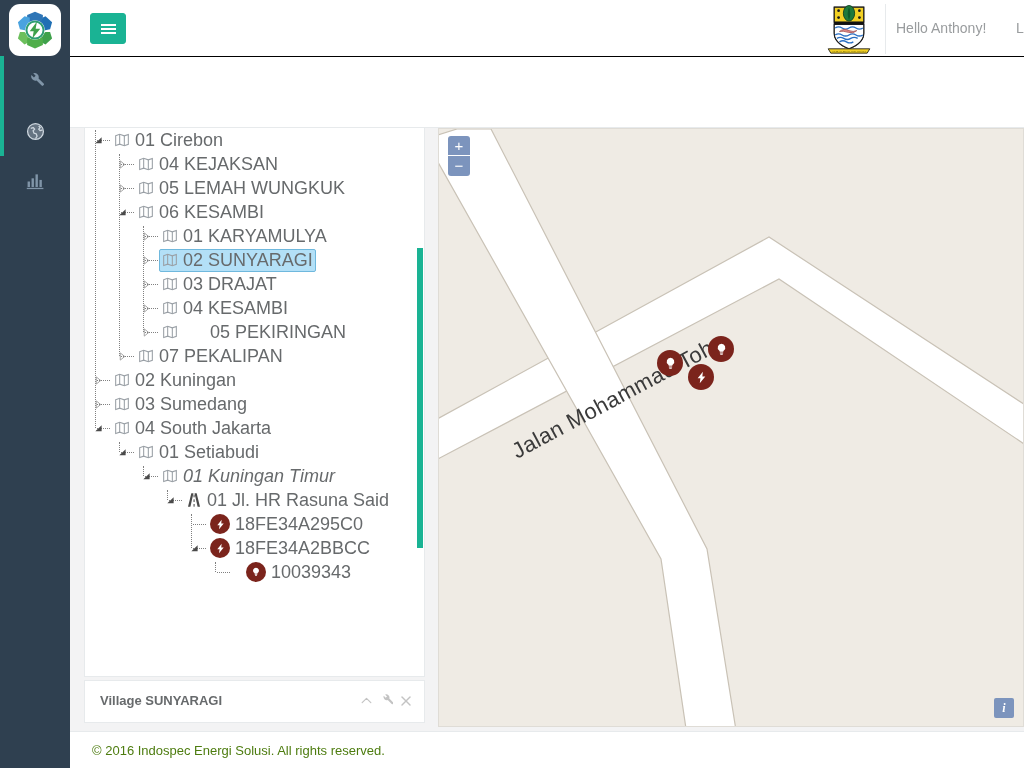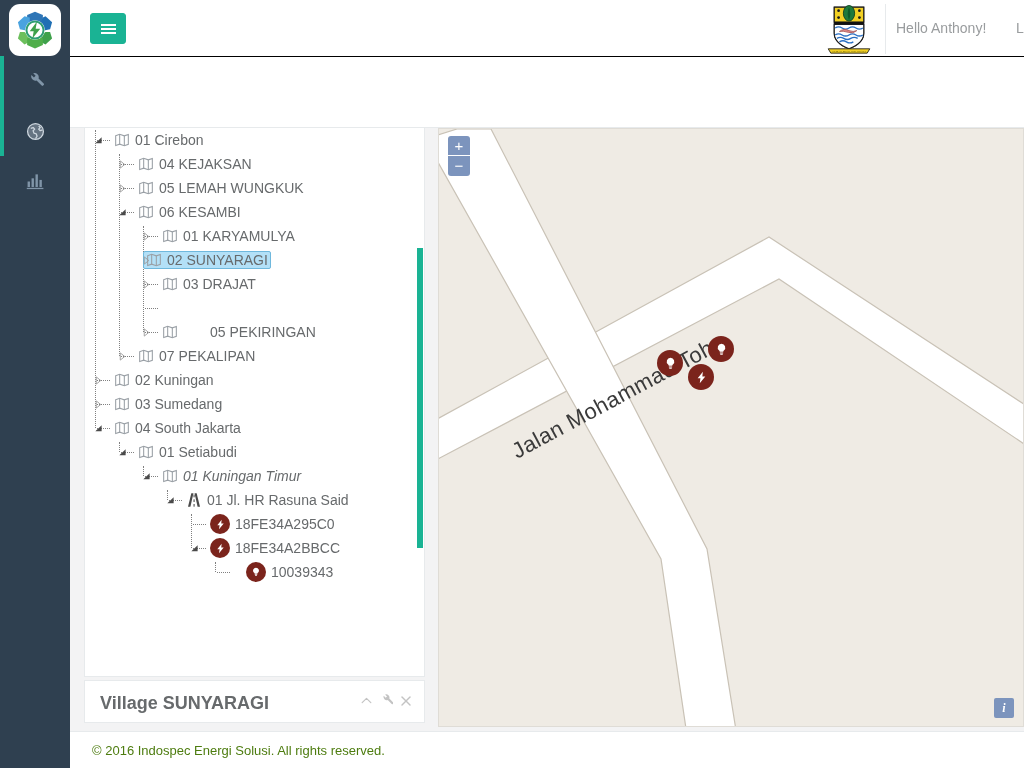--- a/index.html
+++ b/index.html
@@ -185,21 +185,21 @@
   .tnode .tlabelwrap {
     display: flex; align-items: center; gap: 5px;
     padding: 1px 3px;
     border-radius: 2px;
   }
   .tnode.selected .tlabelwrap {
     background: #b3e0f7;
     border: 1px solid #6fb8dd;
     padding: 0px 2px;
   }
-  .tlabel { font-size: 14px; color: #676a6c; }
+  .tlabel { font-size: 18px; color: #676a6c; }
   .ticon { width: 16px; height: 16px; display:block; }
   .guide {
     position: absolute;
     border-left: 1px dotted #808080;
     width: 0;
   }
   .hguide {
     position: absolute;
     border-top: 1px dotted #808080;
     height: 0;
@@ -219,21 +219,21 @@
   
   #village-panel {
     position: absolute; left: 14px; top: 552px;
     width: 341px; height: 43px;
     background: #ffffff;
     border: 1px solid #e7eaec;
     display: flex; align-items: center;
   }
   #village-title {
     position: absolute; left: 15px; top: 12px;
-    font-size: 18px; color: #676a6c; font-weight: bold;
+    font-size: 13px; color: #676a6c; font-weight: bold;
   }
   #village-tools {
     position: absolute; right: 12px; top: 13px;
     display: flex; align-items: center; gap: 7px;
   }
   #village-tools .vt { cursor: pointer; display:block; }
 
   
   #map-panel {
     position: absolute; left: 368px; top: 0;
@@ -515,21 +515,21 @@
               <span class="tlabel">01 KARYAMULYA</span>
             </span>
           </div>
           <div class="hguide" style="left: 60px; top: 132px; width: 13px;"></div>
           <div class="tnode selected" style="position: absolute; left: 0px; top: 120px; height: 24px;">
             <span class="twist" style="left: 53px;">
               <svg width="9" height="9" viewBox="0 0 10 10">
                 <path d="M2.5 1 L7.5 5 L2.5 9 Z" fill="none" stroke="#9a9a9a" stroke-width="1"></path>
               </svg>
             </span>
-            <span class="tlabelwrap" style="margin-left: 58px; justify-content: center;">
+            <span class="tlabelwrap" style="margin-left: 74px; justify-content: center;">
               <svg class="ticon" viewBox="0 0 24 24" fill="none" stroke="#9aa0a6" stroke-width="1.6">
                 <path d="M2.5 5.5 L8.5 3.5 L15.5 5.8 L21.5 3.8 L21.5 18.5 L15.5 20.5 L8.5 18.2 L2.5 20.2 Z"></path>
                 <line x1="8.5" y1="3.5" x2="8.5" y2="18.2"></line>
                 <line x1="15.5" y1="5.8" x2="15.5" y2="20.5"></line>
               </svg>
               <span class="tlabel">02 SUNYARAGI</span>
             </span>
           </div>
           <div class="hguide" style="left: 60px; top: 156px; width: 13px;"></div>
           <div class="tnode" style="position: absolute; left: 0px; top: 144px; height: 24px;">
@@ -541,20 +541,35 @@
             <span class="tlabelwrap" style="margin-left: 74px;">
               <svg class="ticon" viewBox="0 0 24 24" fill="none" stroke="#9aa0a6" stroke-width="1.6">
                 <path d="M2.5 5.5 L8.5 3.5 L15.5 5.8 L21.5 3.8 L21.5 18.5 L15.5 20.5 L8.5 18.2 L2.5 20.2 Z"></path>
                 <line x1="8.5" y1="3.5" x2="8.5" y2="18.2"></line>
                 <line x1="15.5" y1="5.8" x2="15.5" y2="20.5"></line>
               </svg>
               <span class="tlabel">03 DRAJAT</span>
             </span>
           </div>
           <div class="hguide" style="left: 60px; top: 180px; width: 13px;"></div>
+          <div class="tnode" style="position: absolute; left: 0px; top: 168px; height: 24px;">
+            <span class="twist" style="left: 53px;">
+              <svg width="9" height="9" viewBox="0 0 10 10">
+                <path d="M2.5 1 L7.5 5 L2.5 9 Z" fill="none" stroke="#9a9a9a" stroke-width="1"></path>
+              </svg>
+            </span>
+            <span class="tlabelwrap" style="margin-left: 74px;">
+              <svg class="ticon" viewBox="0 0 24 24" fill="none" stroke="#9aa0a6" stroke-width="1.6">
+                <path d="M2.5 5.5 L8.5 3.5 L15.5 5.8 L21.5 3.8 L21.5 18.5 L15.5 20.5 L8.5 18.2 L2.5 20.2 Z"></path>
+                <line x1="8.5" y1="3.5" x2="8.5" y2="18.2"></line>
+                <line x1="15.5" y1="5.8" x2="15.5" y2="20.5"></line>
+              </svg>
+              <span class="tlabel">04 KESAMBI</span>
+            </span>
+          </div>
           <div class="hguide" style="left: 60px; top: 204px; width: 13px;"></div>
           <div class="tnode" style="position: absolute; left: 0px; top: 192px; height: 24px;">
             <span class="twist" style="left: 53px;">
               <svg width="9" height="9" viewBox="0 0 10 10">
                 <path d="M2.5 1 L7.5 5 L2.5 9 Z" fill="none" stroke="#9a9a9a" stroke-width="1"></path>
               </svg>
             </span>
             <span class="tlabelwrap" style="margin-left: 74px; gap: 32px;">
               <svg class="ticon" viewBox="0 0 24 24" fill="none" stroke="#9aa0a6" stroke-width="1.6">
                 <path d="M2.5 5.5 L8.5 3.5 L15.5 5.8 L21.5 3.8 L21.5 18.5 L15.5 20.5 L8.5 18.2 L2.5 20.2 Z"></path>

